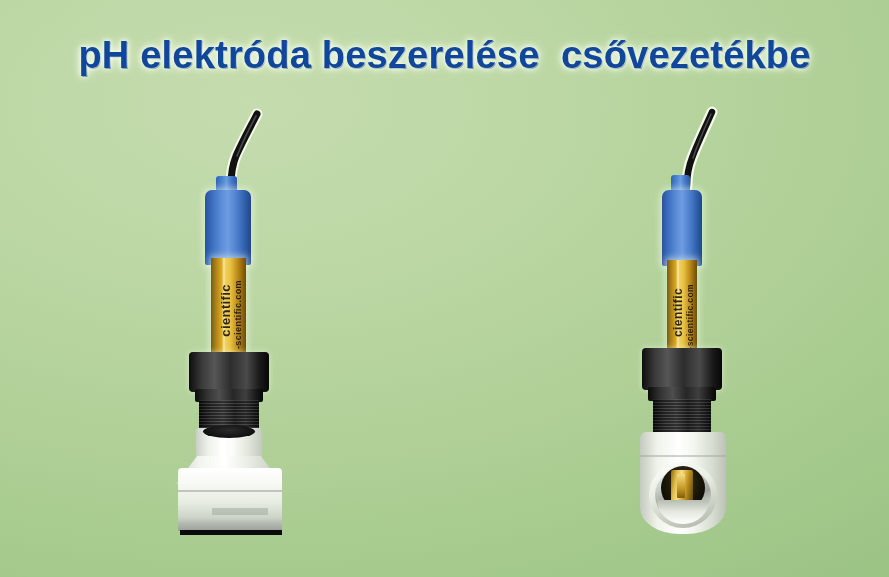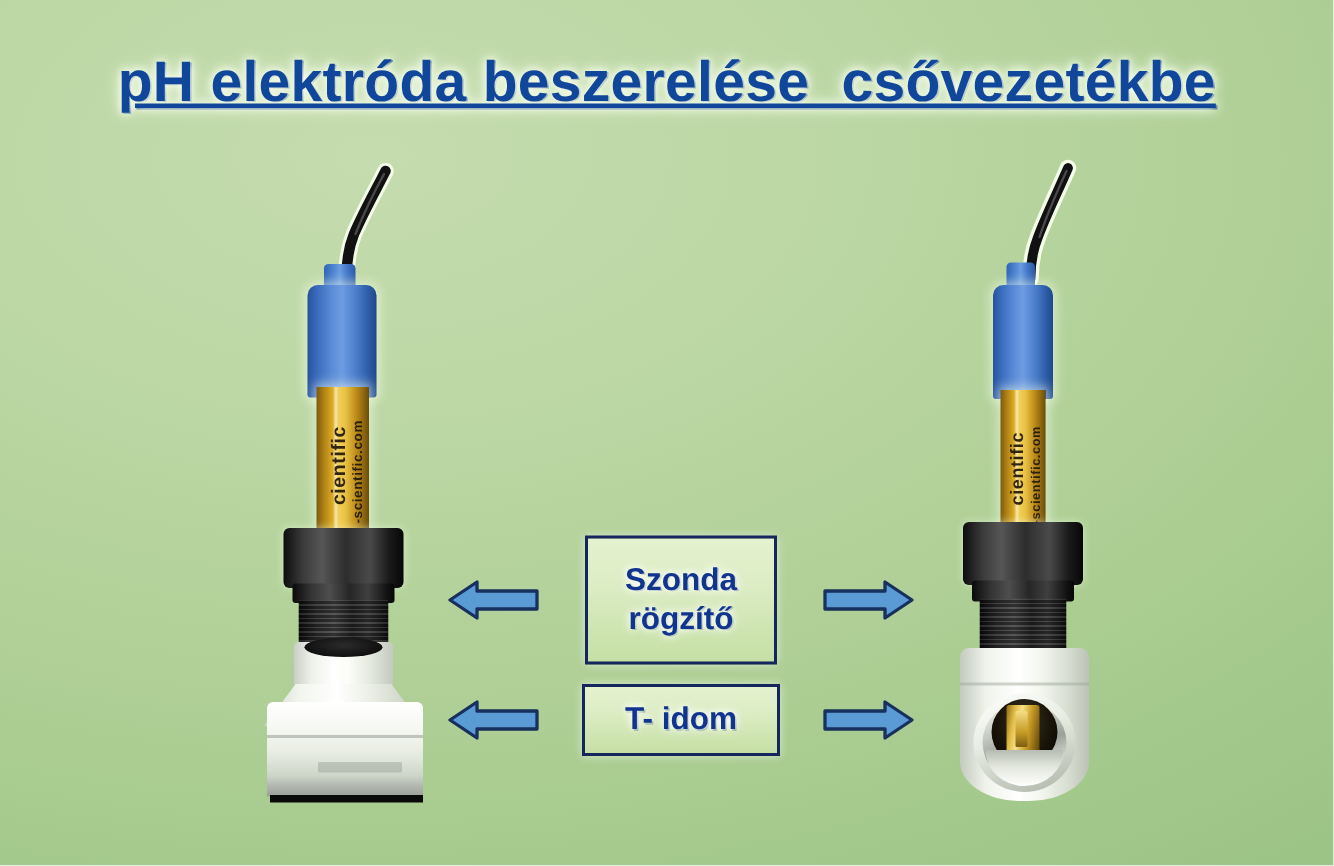--- a/index.html
+++ b/index.html
@@ -32,21 +32,20 @@
     font-size: 38px;
     font-weight: bold;
     letter-spacing: 0.2px;
     color: #11479b;
     white-space: pre;
     text-shadow:
       0 0 7px #f2fbe8,
       0 0 5px #f2fbe8,
       0 0 12px #eaf7de,
       1px 1px 0 #0d3a80;
-    text-decoration: underline;
   }
 
   
   .callout-row {
     position: absolute;
     display: flex;
     align-items: center;
     justify-content: center;
   }
 
@@ -305,46 +304,15 @@
     <div class="bore-dark" style="left:101px; top:466px; width:44px; height:44px;">
       <div class="bore-gold" style="left:10px; top:4px; width:22px; height:32px;"></div>
       <div class="bore-gold2" style="left:16px; top:8px; width:8px; height:24px;"></div>
     </div>
     <div style="position:absolute; left:97px; top:500px; width:52px; height:24px;
                 border-radius:0 0 50% 50%/0 0 100% 100%;
                 background:linear-gradient(180deg,#b6bcb2 0%,#e2e6dc 45%,#ffffff 100%);"></div>
   </div>
 
 
-  <div class="callout-row" style="left:298px; top:357px; width:312px; height:86px;">
-    <div class="arrow">
-      <svg width="62" height="34" viewBox="0 0 62 34">
-        <path d="M2 17 L20 5 L20 11 L60 11 L60 23 L20 23 L20 29 Z" fill="#5b9bd5" stroke="#17305e" stroke-width="2.2" stroke-linejoin="round"></path>
-      </svg>
-    </div>
-    <div class="label-box" style="width:130px; height:82px; margin:0 30px;">
-      <div class="label-text">Szonda</div>
-      <div class="label-text">rögzítő</div>
-    </div>
-    <div class="arrow">
-      <svg width="62" height="34" viewBox="0 0 62 34">
-        <path d="M60 17 L42 5 L42 11 L2 11 L2 23 L42 23 L42 29 Z" fill="#5b9bd5" stroke="#17305e" stroke-width="2.2" stroke-linejoin="round"></path>
-      </svg>
-    </div>
-  </div>
-
-  <div class="callout-row" style="left:298px; top:456px; width:312px; height:48px;">
-    <div class="arrow">
-      <svg width="62" height="34" viewBox="0 0 62 34">
-        <path d="M2 17 L20 5 L20 11 L60 11 L60 23 L20 23 L20 29 Z" fill="#5b9bd5" stroke="#17305e" stroke-width="2.2" stroke-linejoin="round"></path>
-      </svg>
-    </div>
-    <div class="label-box" style="width:134px; height:44px; margin:0 28px;">
-      <div class="label-text">T- idom</div>
-    </div>
-    <div class="arrow">
-      <svg width="62" height="34" viewBox="0 0 62 34">
-        <path d="M60 17 L42 5 L42 11 L2 11 L2 23 L42 23 L42 29 Z" fill="#5b9bd5" stroke="#17305e" stroke-width="2.2" stroke-linejoin="round"></path>
-      </svg>
-    </div>
-  </div>
+
 
 </div>
 
 </body></html>

